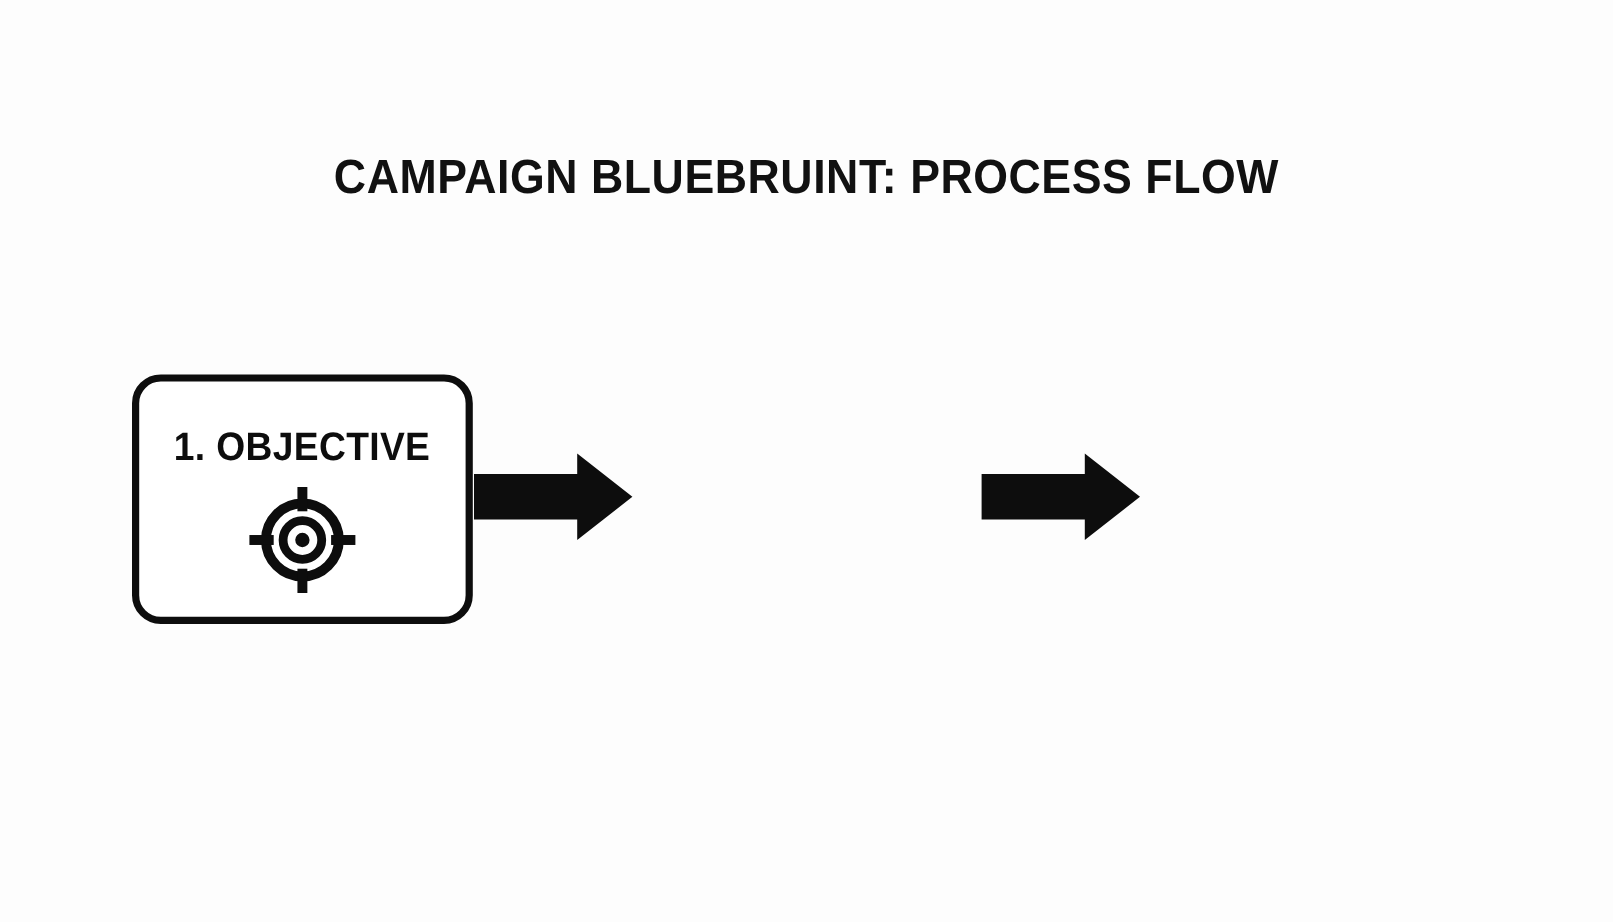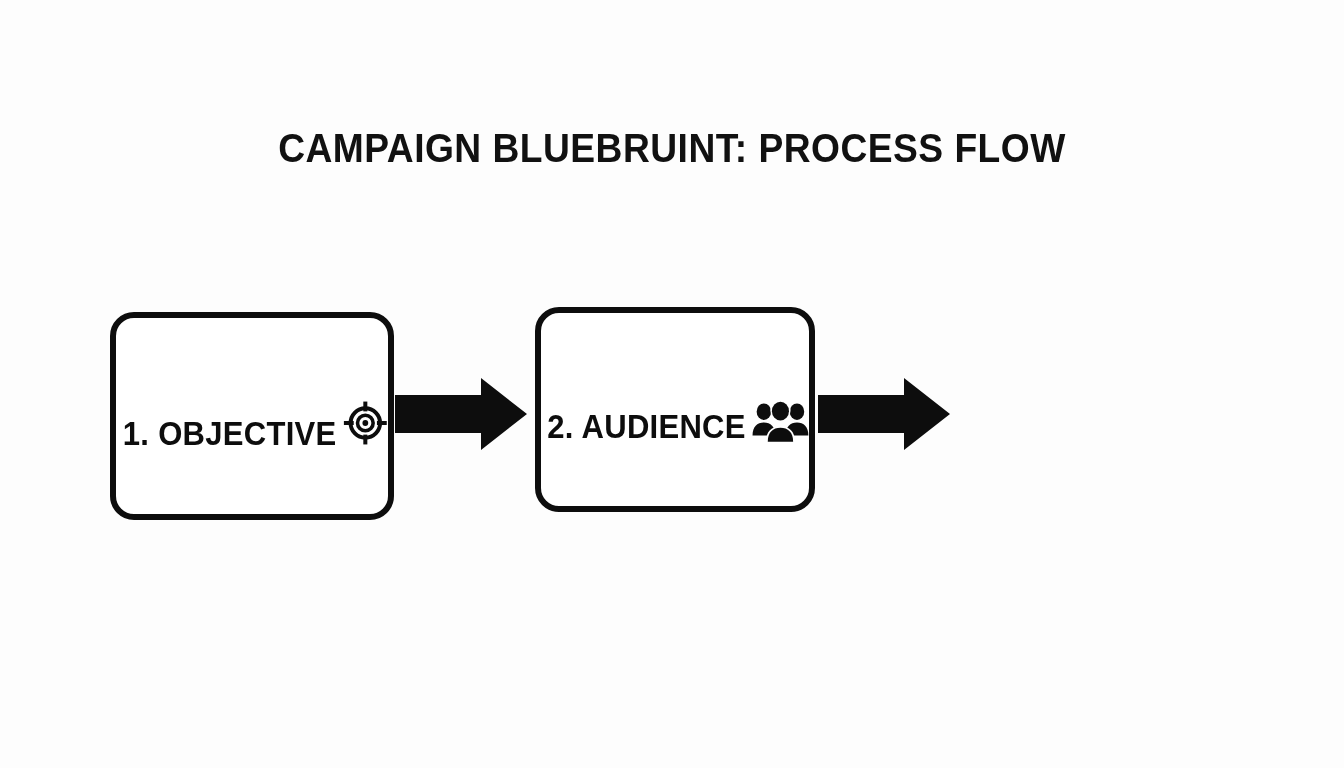--- a/index.html
+++ b/index.html
@@ -51,20 +51,21 @@
     height: 230px;
   }
 
   .step-node {
     position: absolute;
     box-sizing: border-box;
     background: #ffffff;
     border: 6px solid #0d0d0d;
     border-radius: 24px;
     display: flex;
+    flex-direction: column;
     align-items: center;
   }
 
   .step-node.node-1 {
     left: 110px;
     top: 12px;
     width: 284px;
     height: 208px;
   }
   .step-node.node-2 {
@@ -139,36 +140,20 @@
         <rect x="45.5" y="76" width="9" height="22" fill="#0d0d0d"></rect>
         <rect x="2" y="45.5" width="22" height="9" fill="#0d0d0d"></rect>
         <rect x="76" y="45.5" width="22" height="9" fill="#0d0d0d"></rect>
       </svg>
     </div>
 
     <svg class="flow-arrow arrow-1" width="132" height="72" viewBox="0 0 132 72" aria-hidden="true">
       <path d="M0,17 L86,17 L86,0 L132,36 L86,72 L86,55 L0,55 Z"></path>
     </svg>
 
-    <div class="step-node node-2">
-      <div class="step-label">2. AUDIENCE</div>
-      <svg class="step-icon" width="88" height="64" viewBox="0 0 110 80" aria-hidden="true">
-
-        <ellipse cx="23" cy="22" rx="14" ry="16" fill="#0d0d0d"></ellipse>
-        <path d="M1,68 C1,51 10,43 23,43 C36,43 45,51 45,68 Z" fill="#0d0d0d"></path>
-
-        <ellipse cx="87" cy="22" rx="14" ry="16" fill="#0d0d0d"></ellipse>
-        <path d="M65,68 C65,51 74,43 87,43 C100,43 109,51 109,68 Z" fill="#0d0d0d"></path>
-
-        <ellipse cx="55" cy="20" rx="19.5" ry="21" fill="#ffffff"></ellipse>
-        <path d="M27,80 C27,60 38,50 55,50 C72,50 83,60 83,80 Z" fill="#ffffff"></path>
-        <ellipse cx="55" cy="21" rx="16.5" ry="18" fill="#0d0d0d"></ellipse>
-        <path d="M30.5,80 C30.5,61.5 40.5,53 55,53 C69.5,53 79.5,61.5 79.5,80 Z" fill="#0d0d0d"></path>
-      </svg>
-    </div>
 
     <svg class="flow-arrow arrow-2" width="132" height="72" viewBox="0 0 132 72" aria-hidden="true">
       <path d="M0,17 L86,17 L86,0 L132,36 L86,72 L86,55 L0,55 Z"></path>
     </svg>
 
 
   </div>
 </div>
 
 </body></html>

